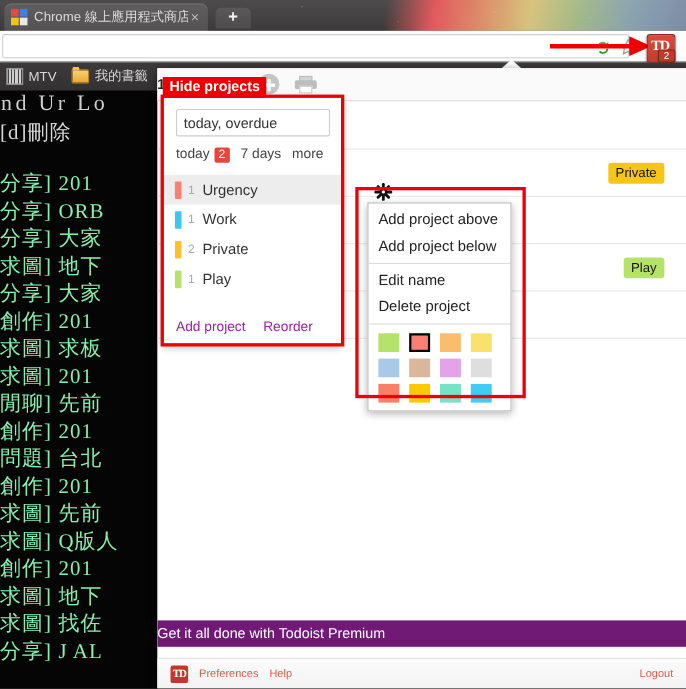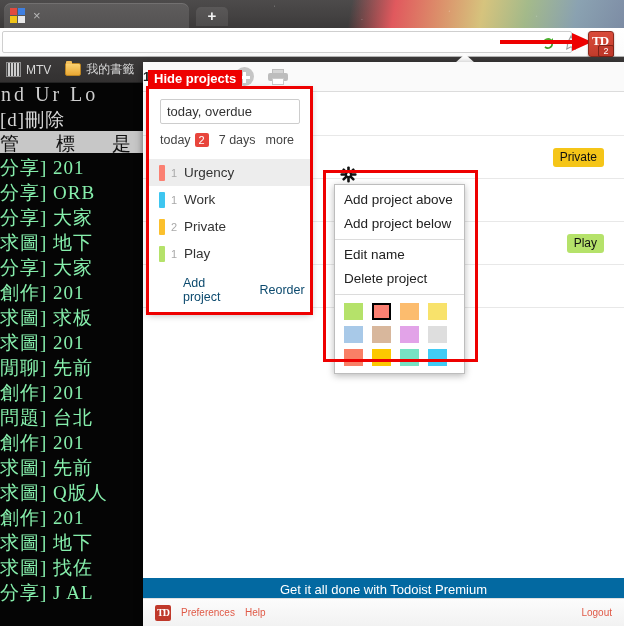--- a/index.html
+++ b/index.html
@@ -331,26 +331,26 @@
     font-size: 12px;
     padding: 3px 7px;
     border-radius: 3px;
     color: #111;
     line-height: 13px;
   }
 
   
   #premium-banner {
     position: absolute;
-    left: 0; bottom: 24px;
+    left: 0; bottom: 38px;
     width: 481px; height: 24px;
-    background: #0369a1;
+    background: #701a75;
     color: #fff;
     font-size: 13px;
-    text-align: center;
+    text-align: left;
     line-height: 24px;
   }
   #popup-footer {
     position: absolute;
     left: 0; bottom: 0;
     width: 481px; height: 28px;
     background: linear-gradient(180deg,#fcfcfc 0%, #f2f2f2 100%);
     border-top: 1px solid #e0e0e0;
     box-sizing: border-box;
     display: flex;
@@ -471,25 +471,24 @@
     font-size: 13.5px;
     color: #333;
   }
   #projects-actions {
     position: absolute;
     left: 11px; bottom: 8px;
     display: flex;
     align-items: center;
   }
   .project-action-link {
-    color: #0c4a6e;
+    color: #a21caf;
     font-size: 12.5px;
     margin-right: 16px;
     text-decoration: none;
-    margin-left: 23px;
   }
 
   
   #context-menu-highlight {
     position: absolute;
     left: 323px; top: 170px;
     width: 155px; height: 192px;
     border: 3px solid #ee0000;
     box-sizing: border-box;
     pointer-events: none;
@@ -547,20 +546,21 @@
   <div id="titlebar-sparkle"></div>
 </div>
 
 <div id="browser-tab">
   <span id="tab-favicon">
     <span class="q1"></span>
       <span class="q2"></span>
       <span class="q3"></span>
       <span class="q4"></span>
   </span>
+  <span id="tab-title">Chrome 線上應用程式商店</span>
   <span id="tab-close-icon">×</span>
 </div>
 
 <div id="new-tab-button">+</div>
 
 <div id="browser-toolbar">
   <input id="omnibox" value="" placeholder="" style="">
   <span id="reload-icon">
     <svg width="16" height="16" viewBox="0 0 16 16">
       <path d="M3 8a5 5 0 0 1 8.5-3.5L13 3v5H8l2-2A3.4 3.4 0 0 0 4.6 8z" fill="#4caf2f"></path>
@@ -601,21 +601,20 @@
   </div>
   <div class="bookmark-item">
     <span class="bm-icon bm-circle"></span>
     <span>巴哈姆特電玩資訊站</span>
   </div>
 </div>
 
 <div id="page-background">
   <div id="bbs-header">nd Ur Lo</div>
   <div id="bbs-subheader">[d]刪除</div>
-  <div id="bbs-selected-row">管　標　是</div>
   <div id="bbs-rows">
       <div class="bbs-row">分享]  201</div>
       <div class="bbs-row">分享]  ORB</div>
       <div class="bbs-row">分享]  大家</div>
       <div class="bbs-row">求圖]  地下</div>
       <div class="bbs-row">分享]  大家</div>
       <div class="bbs-row">創作]  201</div>
       <div class="bbs-row">求圖]  求板</div>
       <div class="bbs-row">求圖]  201</div>
       <div class="bbs-row">閒聊]  先前</div>

